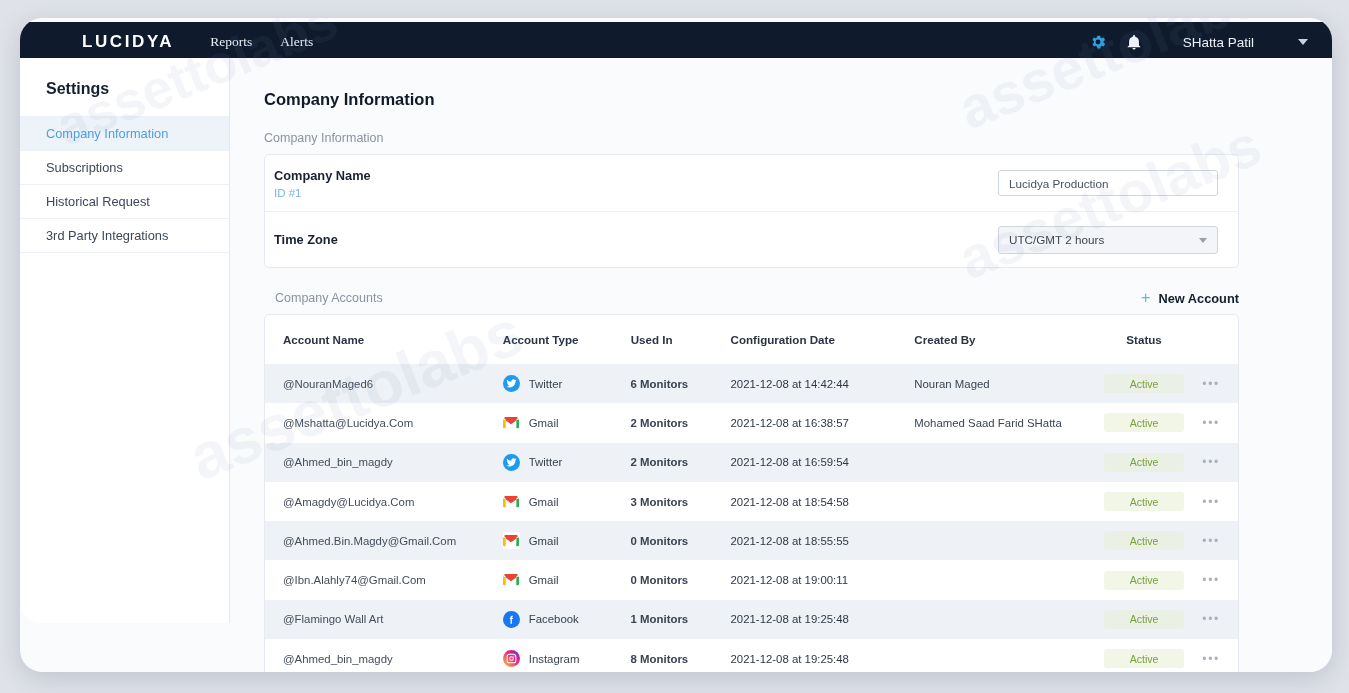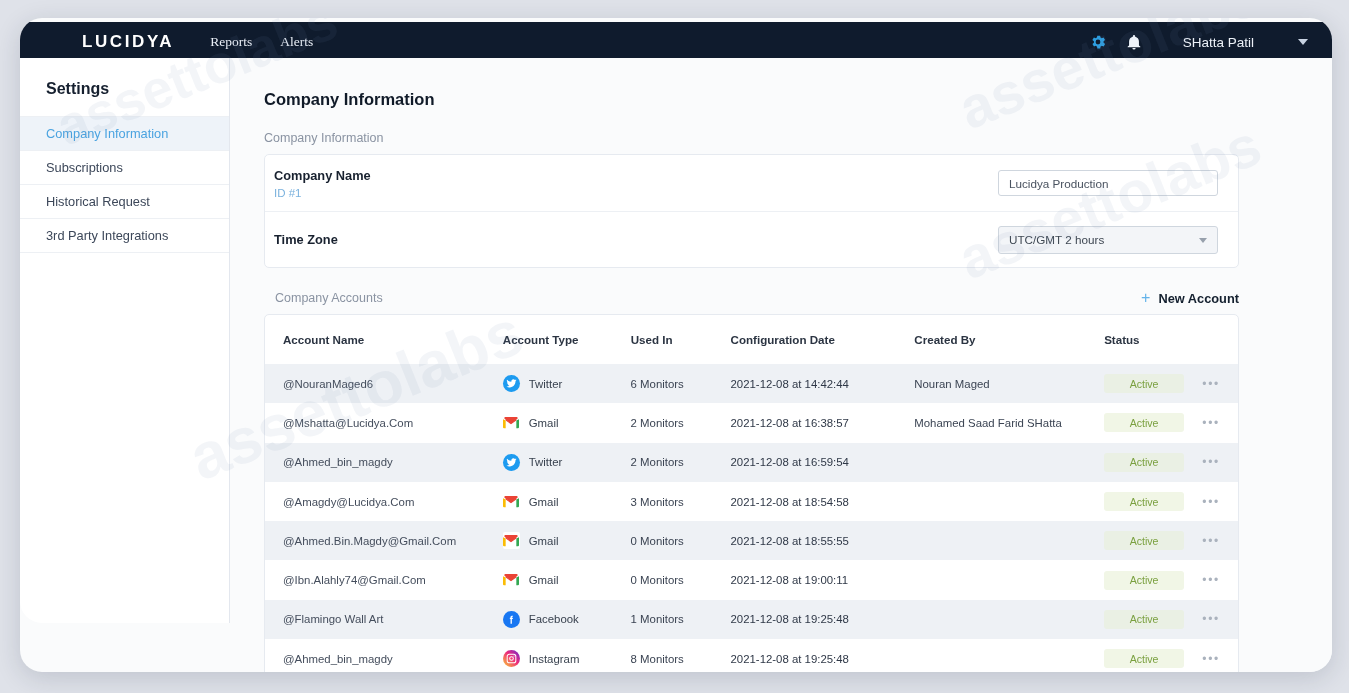--- a/index.html
+++ b/index.html
@@ -117,24 +117,24 @@
     background: #fff; border: 1px solid #e6eaf0; border-radius: 5px;
     width: 975px; overflow: hidden;
   }
   .trow { display: flex; align-items: center; height: 39.3px; font-size: 11.4px; }
   .thead { height: 49px; }
   .thead .c { font-size: 11.6px; color: #2b3442; font-weight: 600; }
   .zebra { background: #eef1f5; }
   .c { padding-right: 6px; color: #444d5c; }
   .c1 { width: 238px; padding-left: 18px; }
   .c2 { width: 128px; display: flex; align-items: center; gap: 9px; }
-  .c3 { width: 100px; font-weight: 400; color: #3a4352; }
+  .c3 { width: 100px; font-weight: 700; color: #3a4352; }
   .c4 { width: 184px; color: #2f3847; }
   .c5 { width: 190px; color: #3b4453; }
-  .c6 { width: 86px; }
+  .c6 { width: 86px; text-align: center; }
   .c7 { width: 48px; text-align: center; }
   .badge {
     display: inline-flex; align-items: center; justify-content: center;
     width: 80px; height: 19px; border-radius: 3px;
     background: #f1f6e6; color: #7aa03f; font-size: 10.6px;
   }
   .zebra .badge { background: #eaf0e4; }
   .dots { color: #aab2bd; letter-spacing: 1.6px; font-size: 12px; cursor: pointer; }
 
   

